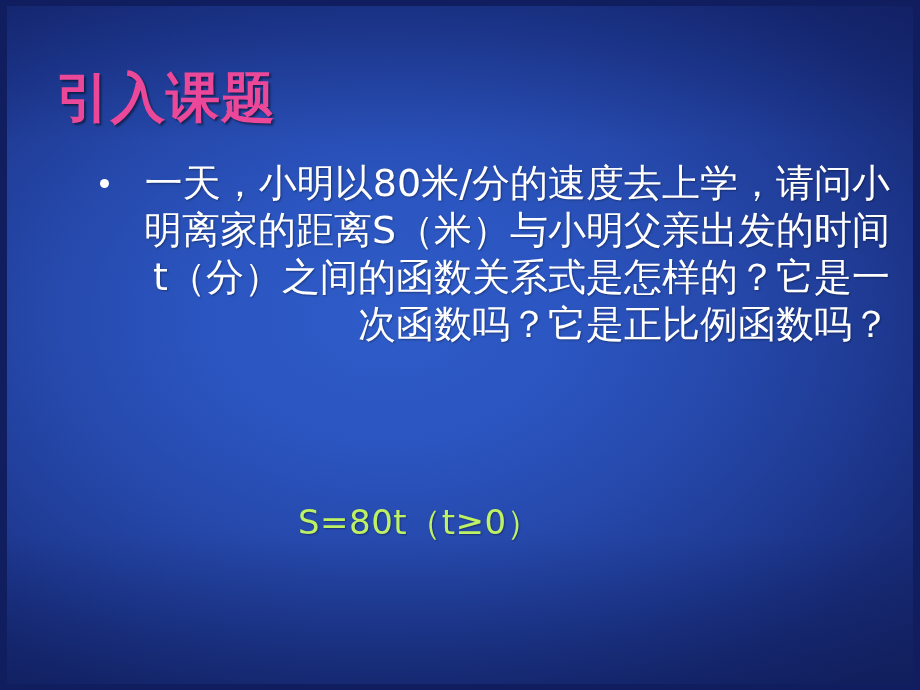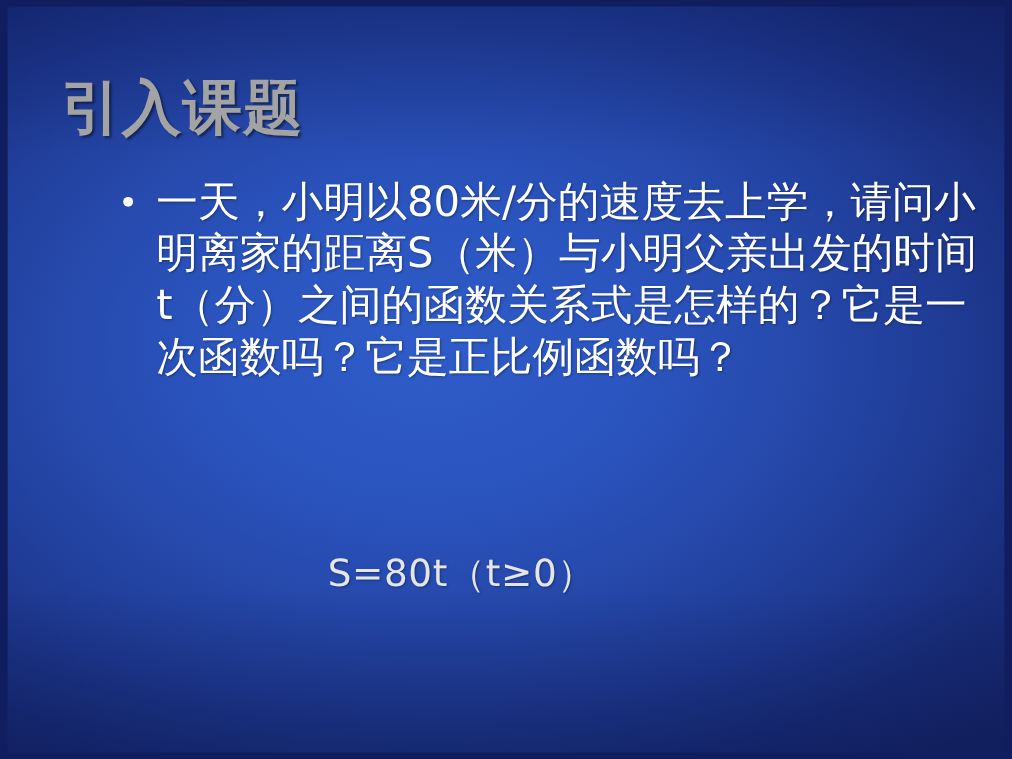--- a/index.html
+++ b/index.html
@@ -47,35 +47,36 @@
       rgba(10,20,80,0.00) 78%,
       rgba(8,16,64,0.32) 100%);
     pointer-events: none;
   }
 
   
   #title {
     position: absolute;
     left: 56px;
     top: 68px;
-    color: #a3a3a3;
+    color: #ec4899;
     font-size: 54px;
     line-height: 60px;
     font-weight: 700;
     letter-spacing: 1px;
     white-space: nowrap;
     text-shadow: 2px 2px 2px rgba(0,0,0,0.45);
   }
 
   
   #body-block {
     position: absolute;
-    left: 112px;
+    left: 100px;
     top: 160px;
     width: 790px;
+    text-align: right;
   }
   #bullet-row {
     position: relative;
   }
   #bullet-dot {
     position: absolute;
     left: 0px;
     top: 19px;
     width: 9px;
     height: 9px;
@@ -97,21 +98,21 @@
   .seg-serif {
     font-family: "DejaVu Serif", "Liberation Serif", serif;
     font-weight: 400;
   }
 
   
   #conclusion-block {
     position: absolute;
     left: 298px;
     top: 500px;
-    color: #e5e5e5;
+    color: #bef264;
     text-shadow: 1px 1px 2px rgba(0,0,0,0.35);
   }
   #formula-line {
     font-size: 34px;
     line-height: 44px;
     white-space: nowrap;
     letter-spacing: 0.5px;
   }
   #conclusion-line {
     font-size: 36px;

